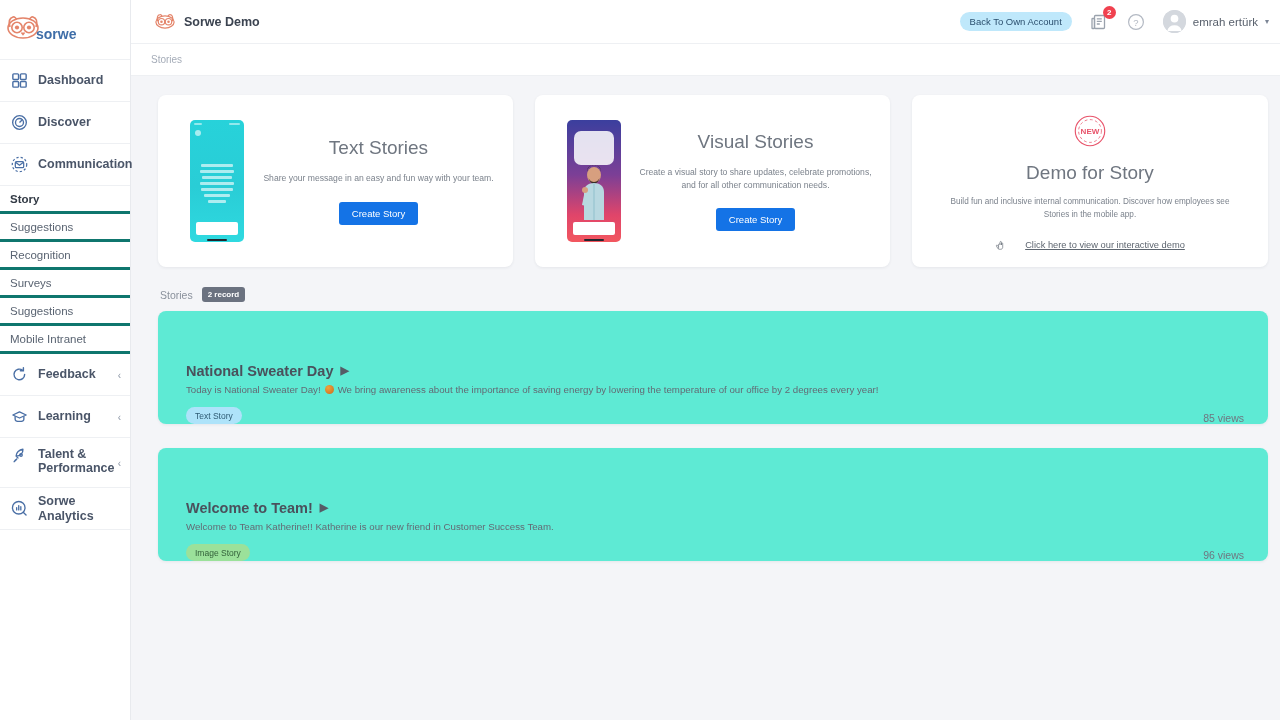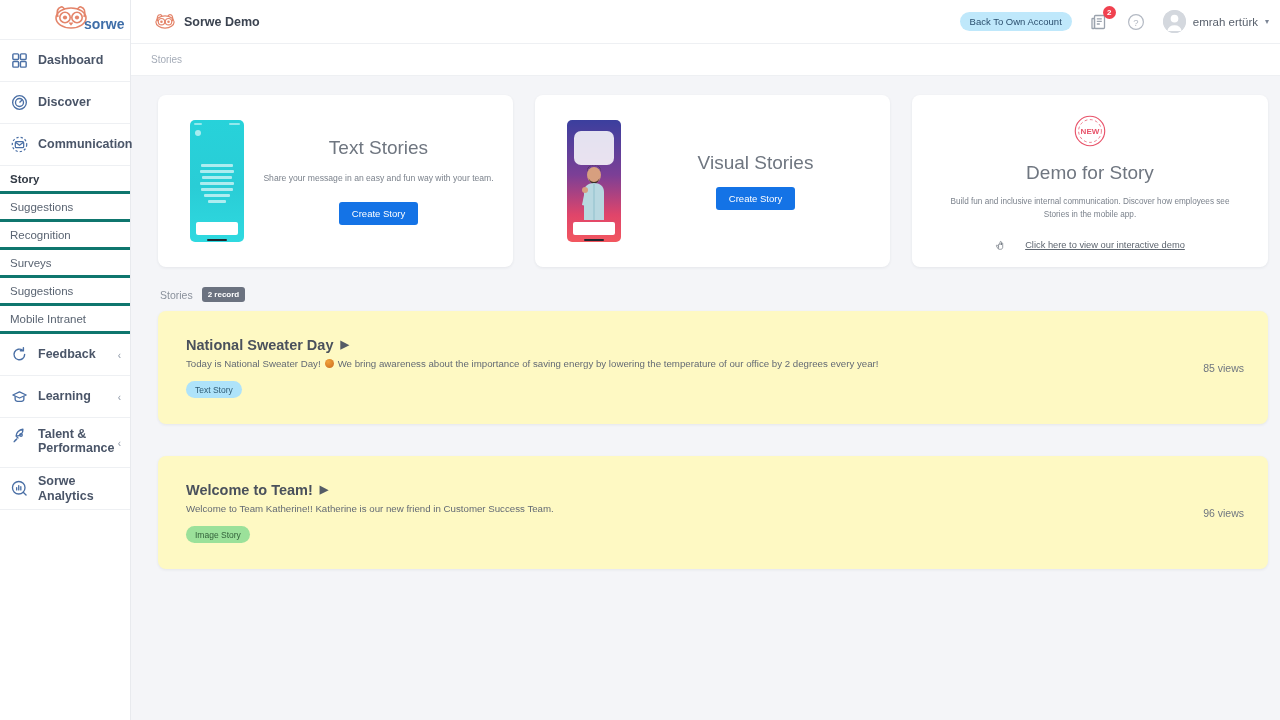--- a/index.html
+++ b/index.html
@@ -11,21 +11,21 @@
   }
   .app { display: flex; width: 1280px; height: 720px; }
 
   
   .sidebar {
     width: 131px; height: 720px; flex: 0 0 131px;
     background: #ffffff;
     border-right: 1px solid #e8eaee;
   }
   .logo-wrap {
-    height: 40px; display: flex; align-items: center; justify-content: flex-end;
+    height: 60px; display: flex; align-items: center; justify-content: flex-start;
     border-bottom: 1px solid #eef0f3;
   }
   .logo-svg { width: 82px; height: 34px; display: block; }
 
   .nav-main-item {
     display: flex; align-items: center; gap: 9px;
     height: 42px; padding-left: 10px;
     border-bottom: 1px solid #eef0f3;
     font-size: 12.5px; font-weight: bold; color: #4a5568;
     position: relative;
@@ -140,22 +140,22 @@
 
   
   .stories-head { display: flex; align-items: center; gap: 9px; margin: 20px 0 9px 2px; }
   .stories-head-label { font-size: 10.5px; color: #8a919c; }
   .record-chip {
     background: #6b7280; color: #fff; font-size: 8px; font-weight: bold;
     padding: 3px 6px; border-radius: 3px;
   }
 
   .story-card {
-    background: #fef9c3; border-radius: 8px; box-shadow: 0 1px 3px rgba(30,40,60,.07);
-    height: 113px; margin-bottom: 32px; display: flex; align-items: center;
+    background: #5eead4; border-radius: 8px; box-shadow: 0 1px 3px rgba(30,40,60,.07);
+    height: 113px; margin-bottom: 24px; display: flex; align-items: flex-end;
     padding: 0 24px 0 28px;
   }
   .story-main { flex: 1; }
   .story-title {
     font-size: 14.5px; font-weight: bold; color: #4a515c;
     display: flex; align-items: center; gap: 7px; margin-bottom: 5px;
   }
   .play-ico { font-size: 11px; color: #555c66; }
   .story-desc { font-size: 9.7px; color: #636a74; margin-bottom: 10px; display: flex; align-items: center; gap: 0; }
   .emoji-dot {
@@ -390,20 +390,21 @@
               <path d="M6 58V30c0-6 4.5-9 10-9s10 3 10 9v28z" fill="#b8d8e0"></path>
               <path d="M15 21h2v37h-2z" fill="#a4ccd6"></path>
               <path d="M6 33l-2 10 4 1 2-9z" fill="#b8d8e0"></path>
               <circle cx="7" cy="28" r="3" fill="#d79f7f"></circle>
             </svg>
             <div class="ph-bottom"></div>
             <div class="ph-bottom-bar"></div>
           </div>
           <div class="card-body">
             <div class="card-title">Visual Stories</div>
+            <div class="card-desc">Create a visual story to share updates, celebrate promotions, and for all other communication needs.</div>
             <button class="btn-blue">Create Story</button>
           </div>
         </div>
 
         <div class="card c3">
           <svg class="new-stamp" viewBox="0 0 40 40">
             <circle cx="20" cy="20" r="15.5" fill="none" stroke="#e8536a" stroke-width="1.2"></circle>
             <circle cx="20" cy="20" r="12" fill="none" stroke="#e8536a" stroke-width=".8" stroke-dasharray="3 2.6"></circle>
             <text x="20" y="23.4" text-anchor="middle" font-size="8.5" font-weight="bold" fill="#e8536a" font-family="Liberation Sans, sans-serif">NEW</text>
           </svg>

